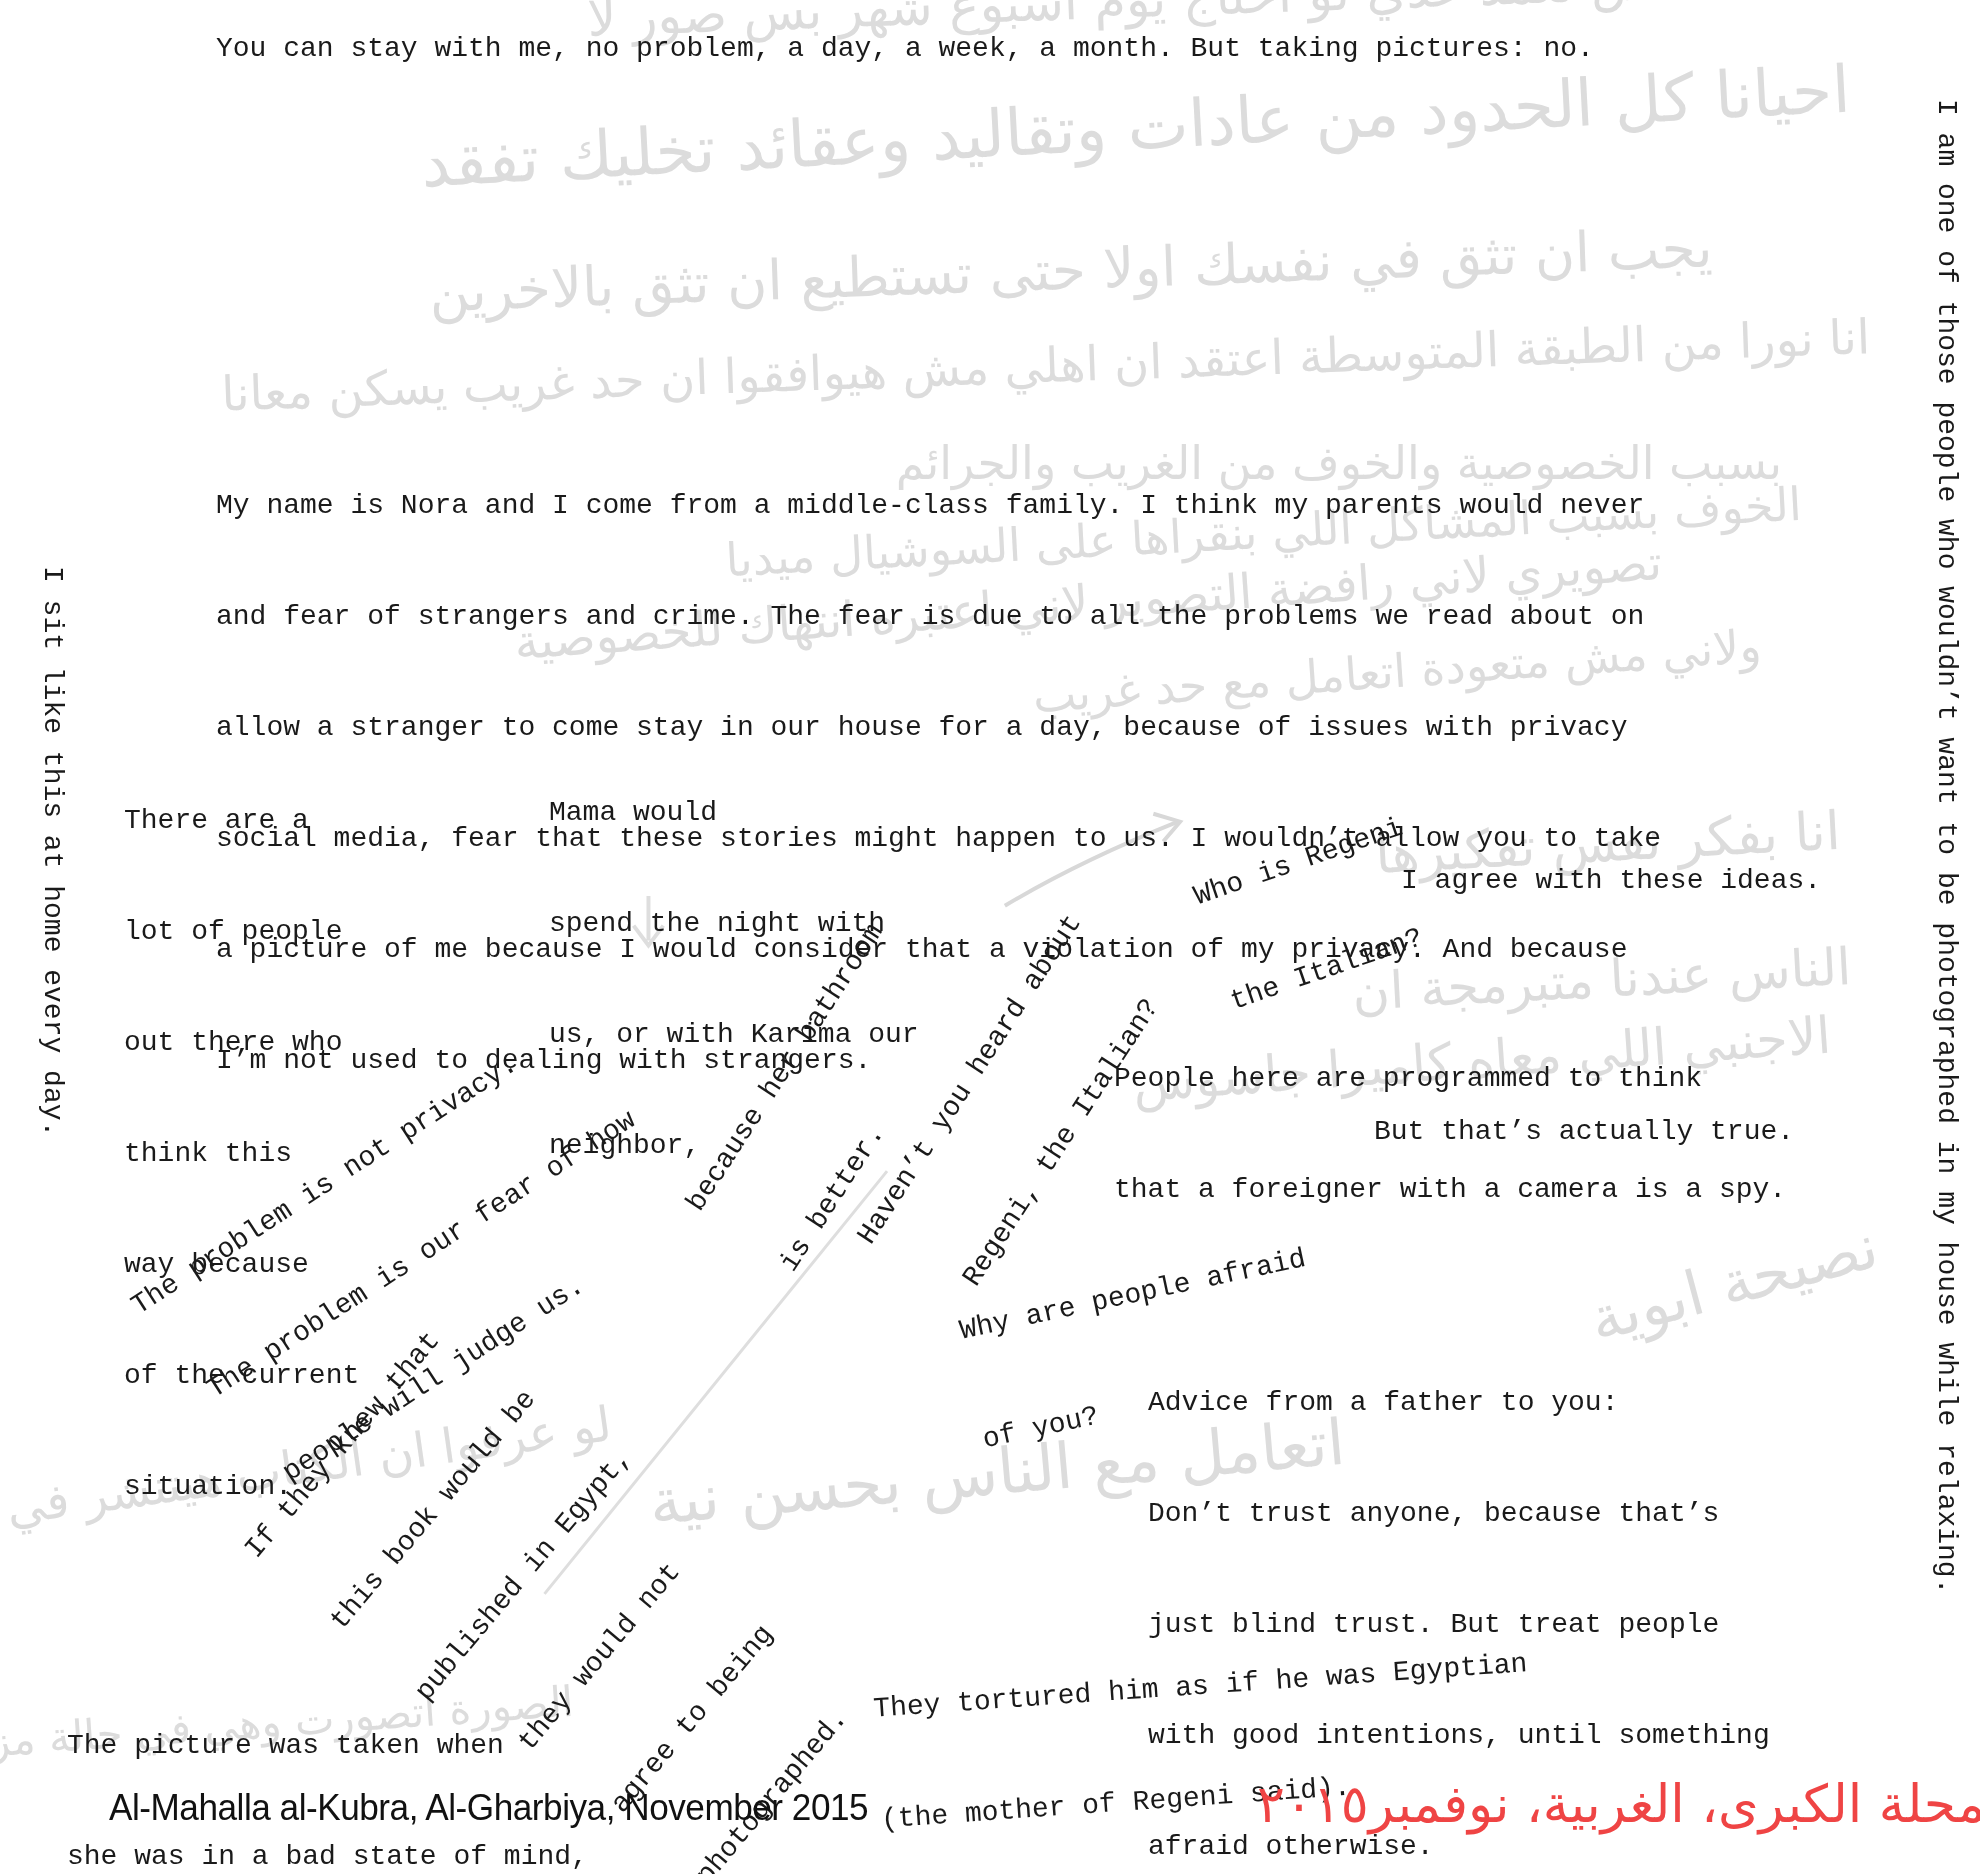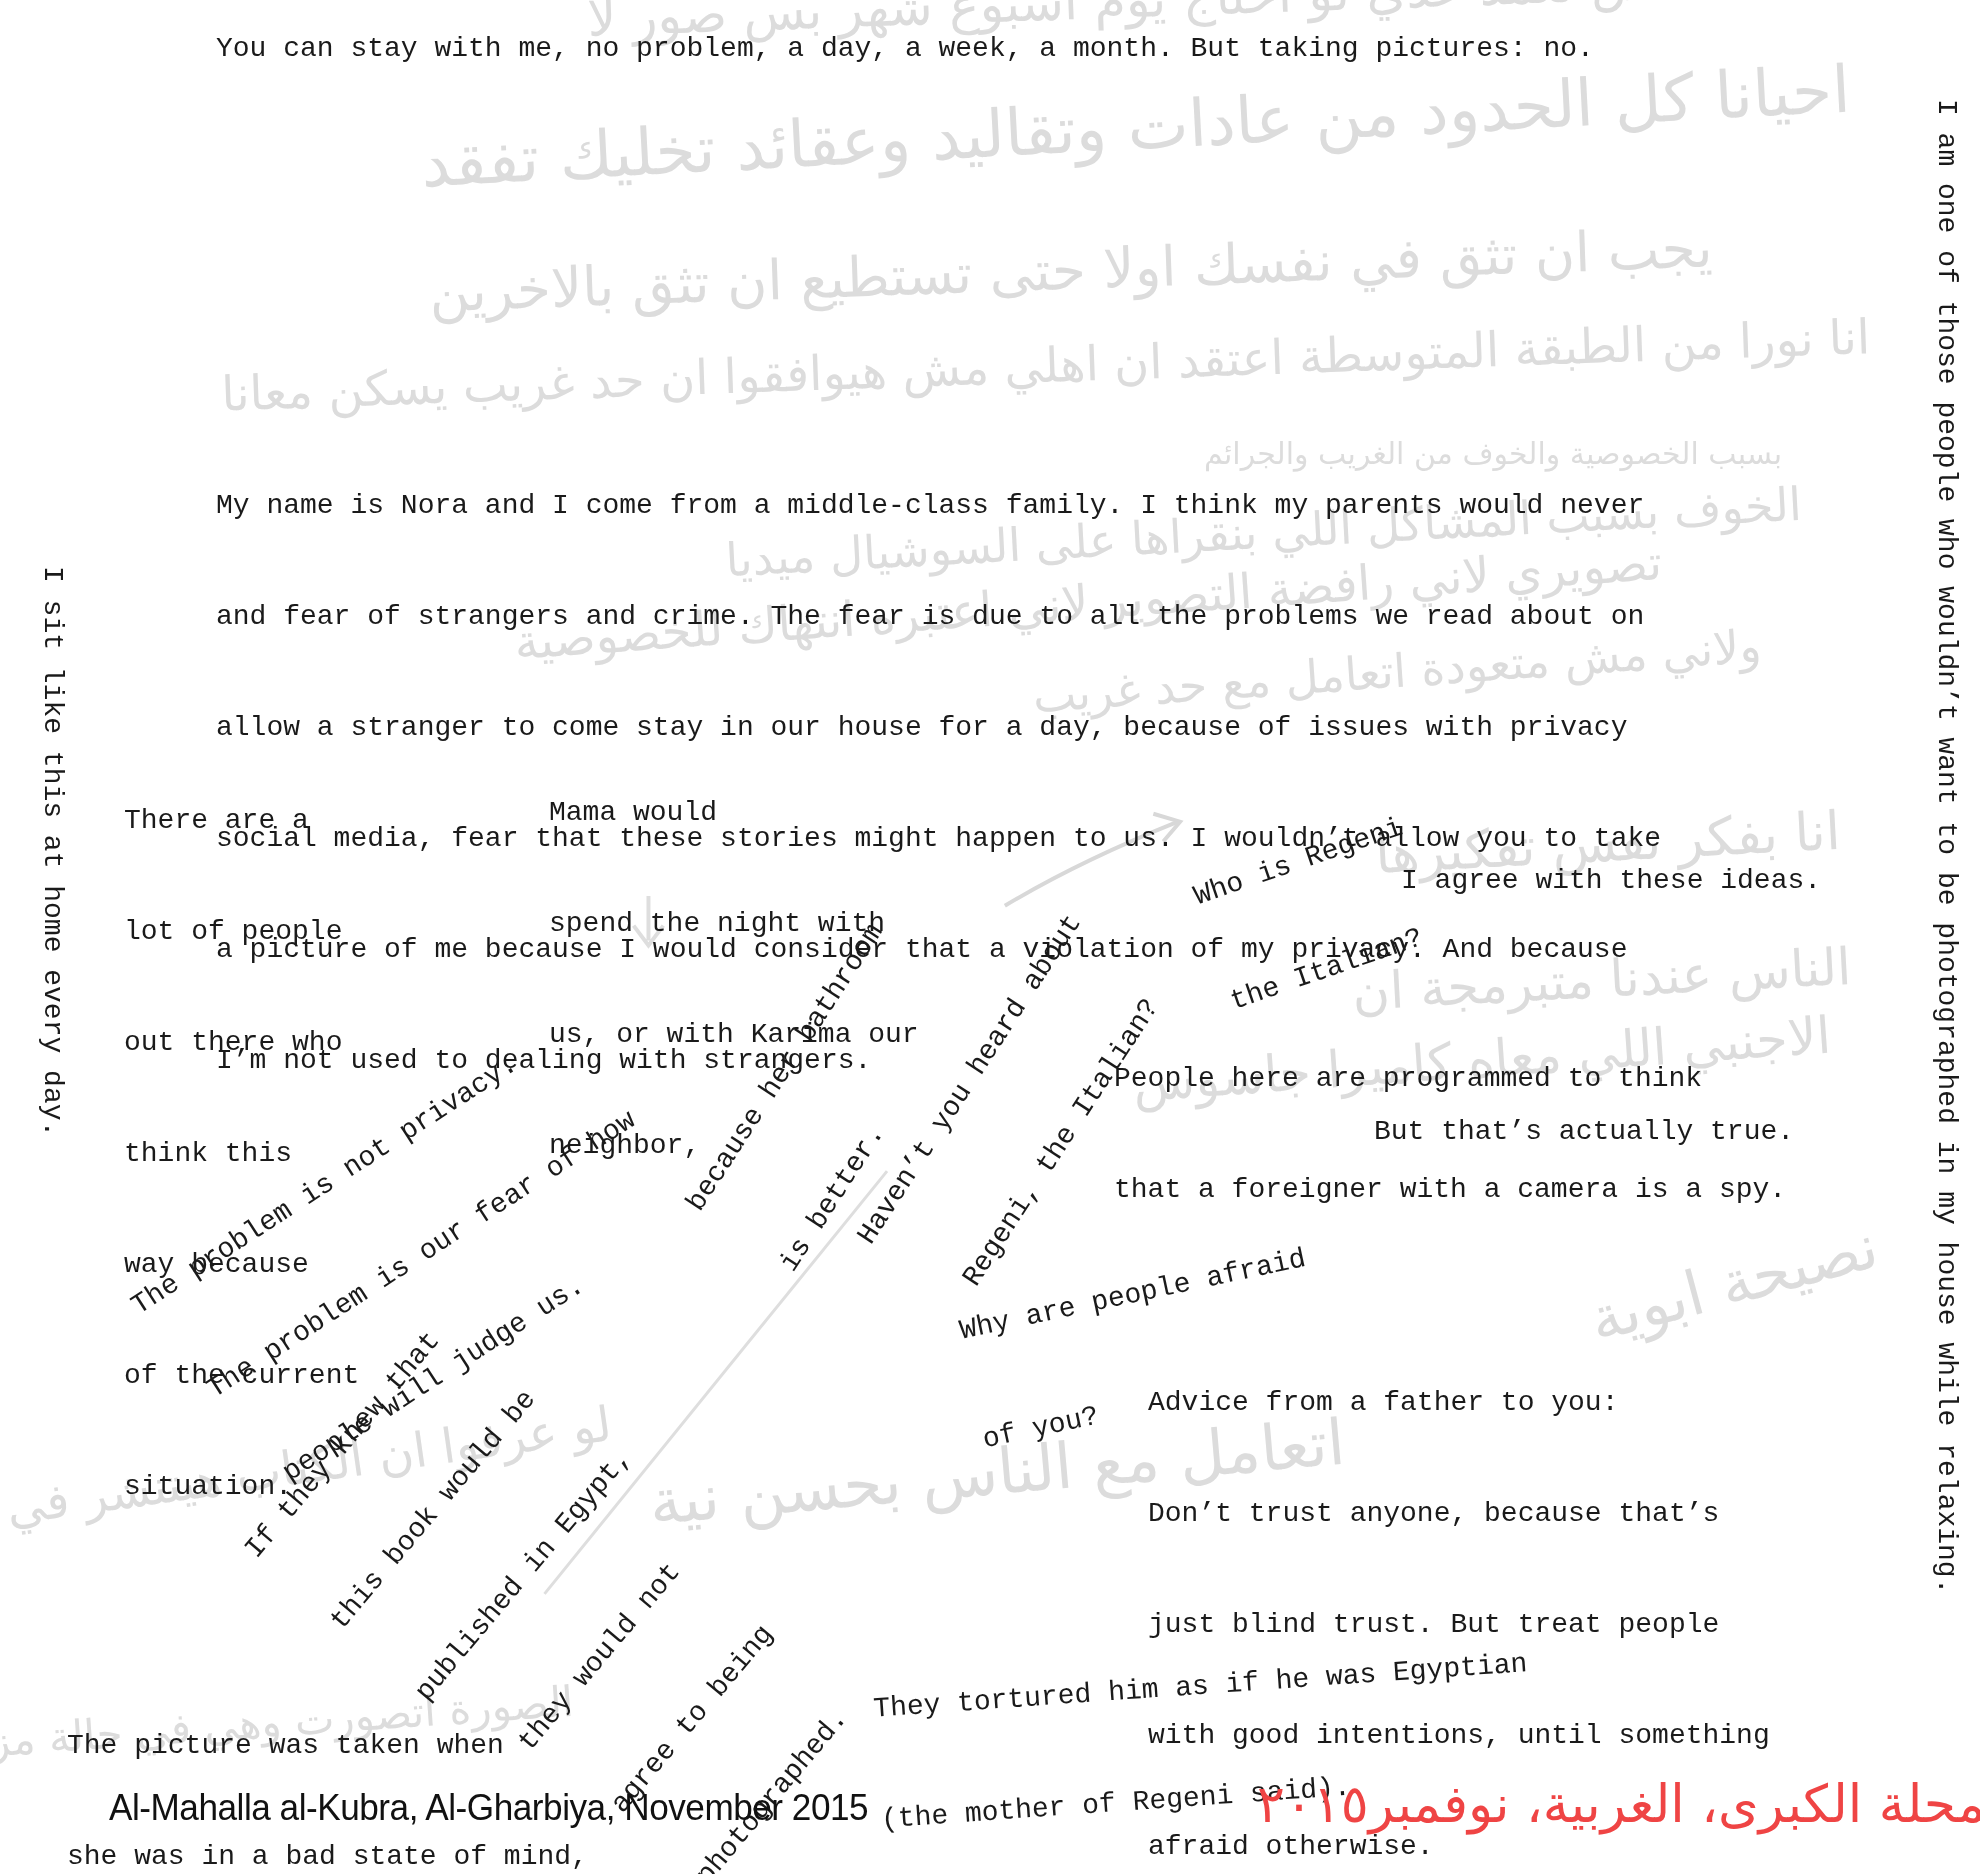--- a/index.html
+++ b/index.html
@@ -15,21 +15,21 @@
 </style>
 </head>
 <body>
 
 <div class="page">
 
   <div class="hand" style="right:297px;top:-30px;font-size:51px;transform:rotate(-2deg);">مش تعمد عدي لو احتاج يوم اسبوع شهر بس صور لا</div>
   <div class="hand" style="right:129px;top:89px;font-size:65px;transform:rotate(-3deg);">احيانا كل الحدود من عادات وتقاليد وعقائد تخليك تفقد</div>
   <div class="hand" style="right:267px;top:238px;font-size:55px;transform:rotate(-2deg);">يجب ان تثق في نفسك اولا حتى تستطيع ان تثق بالاخرين</div>
   <div class="hand" style="right:109px;top:337px;font-size:48px;transform:rotate(-2deg);">انا نورا من الطبقة المتوسطة اعتقد ان اهلي مش هيوافقوا ان حد غريب يسكن معانا</div>
-  <div class="hand" style="right:198px;top:436px;font-size:30px;">بسبب الخصوصية والخوف من الغريب والجرائم</div>
+  <div class="hand" style="right:198px;top:436px;font-size:46px;">بسبب الخصوصية والخوف من الغريب والجرائم</div>
   <div class="hand" style="right:178px;top:505px;font-size:46px;transform:rotate(-3deg);">الخوف بسبب المشاكل اللي بنقراها على السوشيال ميديا</div>
   <div class="hand" style="right:317px;top:574px;font-size:48px;transform:rotate(-4deg);">تصويري لاني رافضة التصوير لاني اعتبره انتهاك للخصوصية</div>
   <div class="hand" style="right:218px;top:644px;font-size:46px;transform:rotate(-4deg);">ولاني مش متعودة اتعامل مع حد غريب</div>
   <div class="hand" style="right:139px;top:812px;font-size:53px;transform:rotate(-3deg);">انا بفكر نفس تفكيرها</div>
   <div class="hand" style="right:129px;top:950px;font-size:51px;transform:rotate(-3deg);">الناس عندنا متبرمجة ان</div>
   <div class="hand" style="right:149px;top:1030px;font-size:51px;transform:rotate(-4deg);">الاجنبي اللي معاه كاميرا جاسوس</div>
   <div class="hand" style="right:99px;top:1247px;font-size:61px;transform:rotate(-15deg);">نصيحة ابوية</div>
   <div class="hand" style="right:634px;top:1436px;font-size:63px;transform:rotate(-5deg);">اتعامل مع الناس بحسن نية</div>
   <div class="hand" style="right:1366px;top:1445px;font-size:48px;transform:rotate(-8deg);">لو عرفوا ان الكتاب هيتنشر في مصر</div>
   <div class="hand" style="right:1406px;top:1703px;font-size:42px;transform:rotate(-4deg);">الصورة اتصورت وهي في حالة مزاجية سيئة</div>

